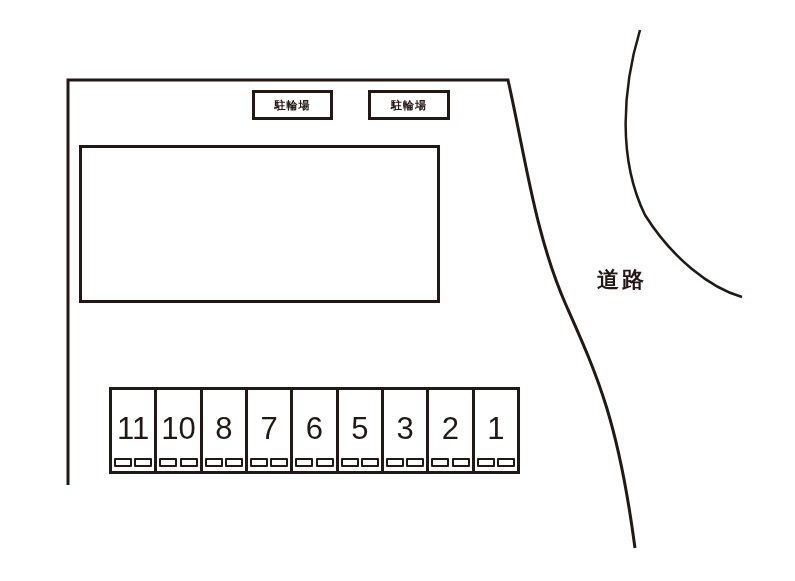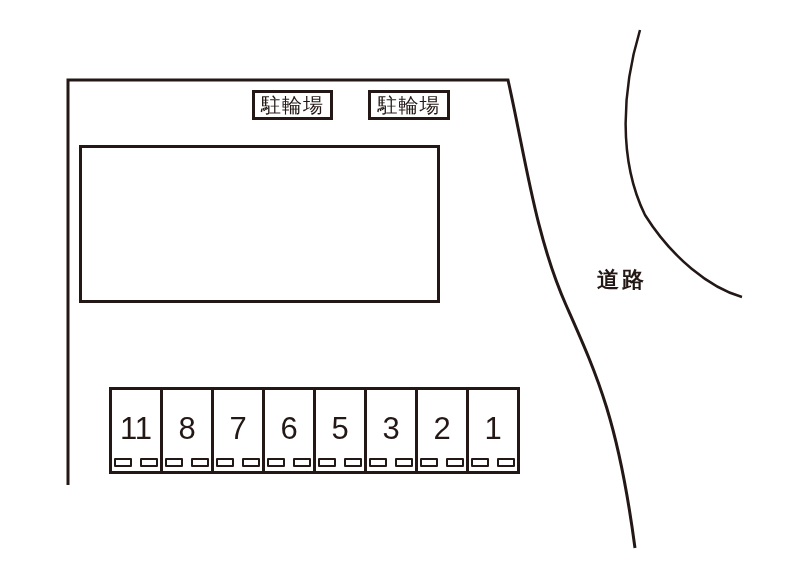--- a/index.html
+++ b/index.html
@@ -38,22 +38,22 @@
   .bike-box {
     position: absolute;
     top: 90px;
     height: 30px;
     border: 3px solid #231815;
     box-sizing: border-box;
     background: #ffffff;
     display: flex;
     align-items: center;
     justify-content: center;
-    font-size: 20px;
-    font-weight: 400;
+    font-size: 11px;
+    font-weight: 700;
     letter-spacing: 1px;
     line-height: 1;
   }
   .bike-box.left  { left: 252px; width: 81px; }
   .bike-box.right { left: 368px; width: 82px; }
   
   .road-label {
     position: absolute;
     left: 597px;
     top: 268px;
@@ -134,20 +134,27 @@
   <div class="parking-row">
 
     <div class="space">
       <div class="num">11</div>
       <div class="stops">
         <span class="stop"></span>
         <span class="stop"></span>
       </div>
     </div>
 
+    <div class="space">
+      <div class="num">10</div>
+      <div class="stops">
+        <span class="stop"></span>
+        <span class="stop"></span>
+      </div>
+    </div>
 
     <div class="space">
       <div class="num">8</div>
       <div class="stops">
         <span class="stop"></span>
         <span class="stop"></span>
       </div>
     </div>
 
     <div class="space">

